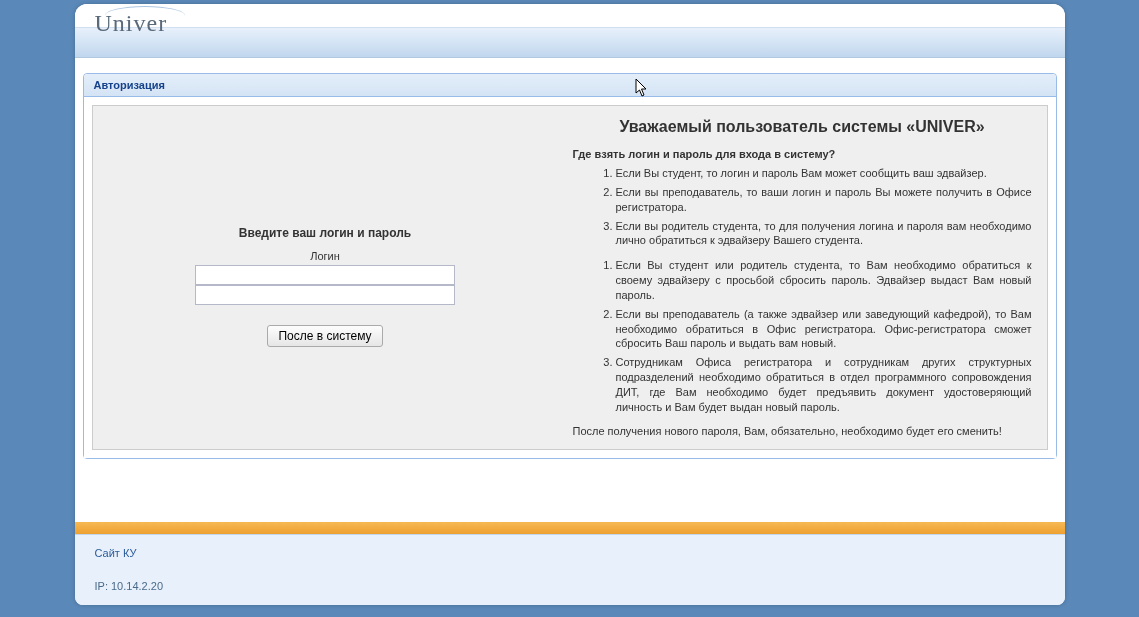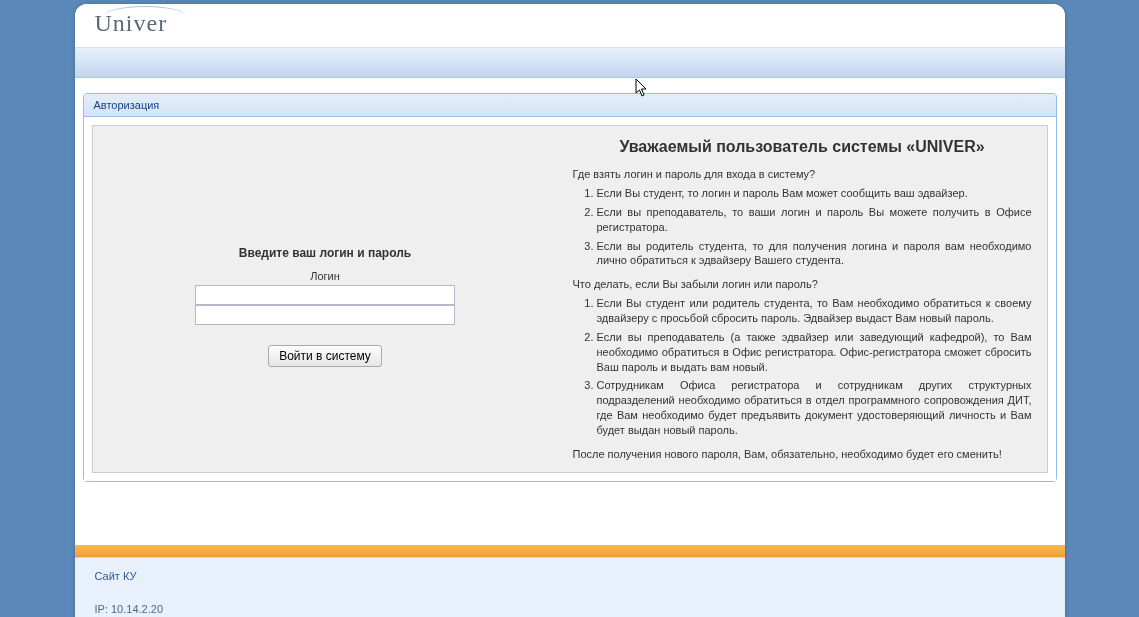--- a/index.html
+++ b/index.html
@@ -16,21 +16,21 @@
       width: 990px;
       background: #fff;
       border-radius: 12px 12px 8px 8px;
       margin-top: 4px;
       margin-bottom: 4px;
       overflow: hidden;
       box-shadow: 0 0 4px rgba(0,0,0,0.2);
     }
     .header {
       background: #fff;
-      height: 44px;
+      height: 24px;
       padding: 6px 20px 0 20px;
       border-bottom: 1px solid #d0e0f0;
     }
     .logo {
       font-family: Georgia, serif;
       font-size: 24px;
       color: #5a6a7a;
       letter-spacing: 1px;
       position: relative;
     }
@@ -55,21 +55,21 @@
     }
     .panel {
       margin: 0 8px 8px 8px;
       border: 1px solid #99bbe8;
       border-radius: 4px;
       background: #fff;
     }
     .panel-header {
       background: linear-gradient(to bottom, #e4eef9 0%, #d4e4f5 100%);
       color: #15428b;
-      font-weight: normal;
+      font-weight: bold;
       font-size: 11px;
       padding: 5px 10px;
       border-bottom: 1px solid #99bbe8;
       border-radius: 4px 4px 0 0;
     }
     .panel-body {
       padding: 8px;
       background: #fff;
     }
     .content-box {
@@ -116,32 +116,33 @@
       font-size: 12px;
       cursor: pointer;
     }
     .right-col .heading-center {
       text-align: center;
       font-weight: bold;
       font-size: 16px;
       margin-bottom: 12px;
     }
     .right-col .sub-heading {
-      font-weight: normal;
+      font-weight: bold;
       font-size: 11px;
       margin: 8px 0 6px 0;
     }
     .right-col ol {
       padding-left: 24px;
       margin-bottom: 10px;
     }
     .right-col ol li {
       text-align: justify;
       margin-bottom: 4px;
       line-height: 1.35;
+      margin-left: 19px;
     }
     .right-col .final-note {
       font-weight: normal;
       margin-top: 8px;
     }
     .spacer {
       height: 55px;
       background: #fff;
     }
     .orange-bar {
@@ -183,33 +184,32 @@
     <div class="panel-header">Авторизация</div>
     <div class="panel-body">
       <div class="content-box">
 
         <div class="left-col">
           <div class="left-title">Введите ваш логин и пароль</div>
           <div class="field-label">Логин</div>
           <input type="text" class="text-input" style="">
           <input type="password" class="text-input" style="">
           <div>
-            <button class="submit-btn">Войти в систему</button>
+            <button class="submit-btn">После в систему</button>
           </div>
         </div>
 
         <div class="right-col">
           <div class="heading-center">Уважаемый пользователь системы «UNIVER»</div>
           <div class="sub-heading">Где взять логин и пароль для входа в систему?</div>
           <ol>
             <li>Если Вы студент, то логин и пароль Вам может сообщить ваш эдвайзер.</li>
             <li>Если вы преподаватель, то ваши логин и пароль Вы можете получить в Офисе регистратора.</li>
             <li>Если вы родитель студента, то для получения логина и пароля вам необходимо лично обратиться к эдвайзеру Вашего студента.</li>
           </ol>
-          <div class="sub-heading">Что делать, если Вы забыли логин или пароль?</div>
           <ol>
             <li>Если Вы студент или родитель студента, то Вам необходимо обратиться к своему эдвайзеру с просьбой сбросить пароль. Эдвайзер выдаст Вам новый пароль.</li>
             <li>Если вы преподаватель (а также эдвайзер или заведующий кафедрой), то Вам необходимо обратиться в Офис регистратора. Офис-регистратора сможет сбросить Ваш пароль и выдать вам новый.</li>
             <li>Сотрудникам Офиса регистратора и сотрудникам других структурных подразделений необходимо обратиться в отдел программного сопровождения ДИТ, где Вам необходимо будет предъявить документ удостоверяющий личность и Вам будет выдан новый пароль.</li>
           </ol>
           <div class="final-note">После получения нового пароля, Вам, обязательно, необходимо будет его сменить!</div>
         </div>
 
       </div>
     </div>

